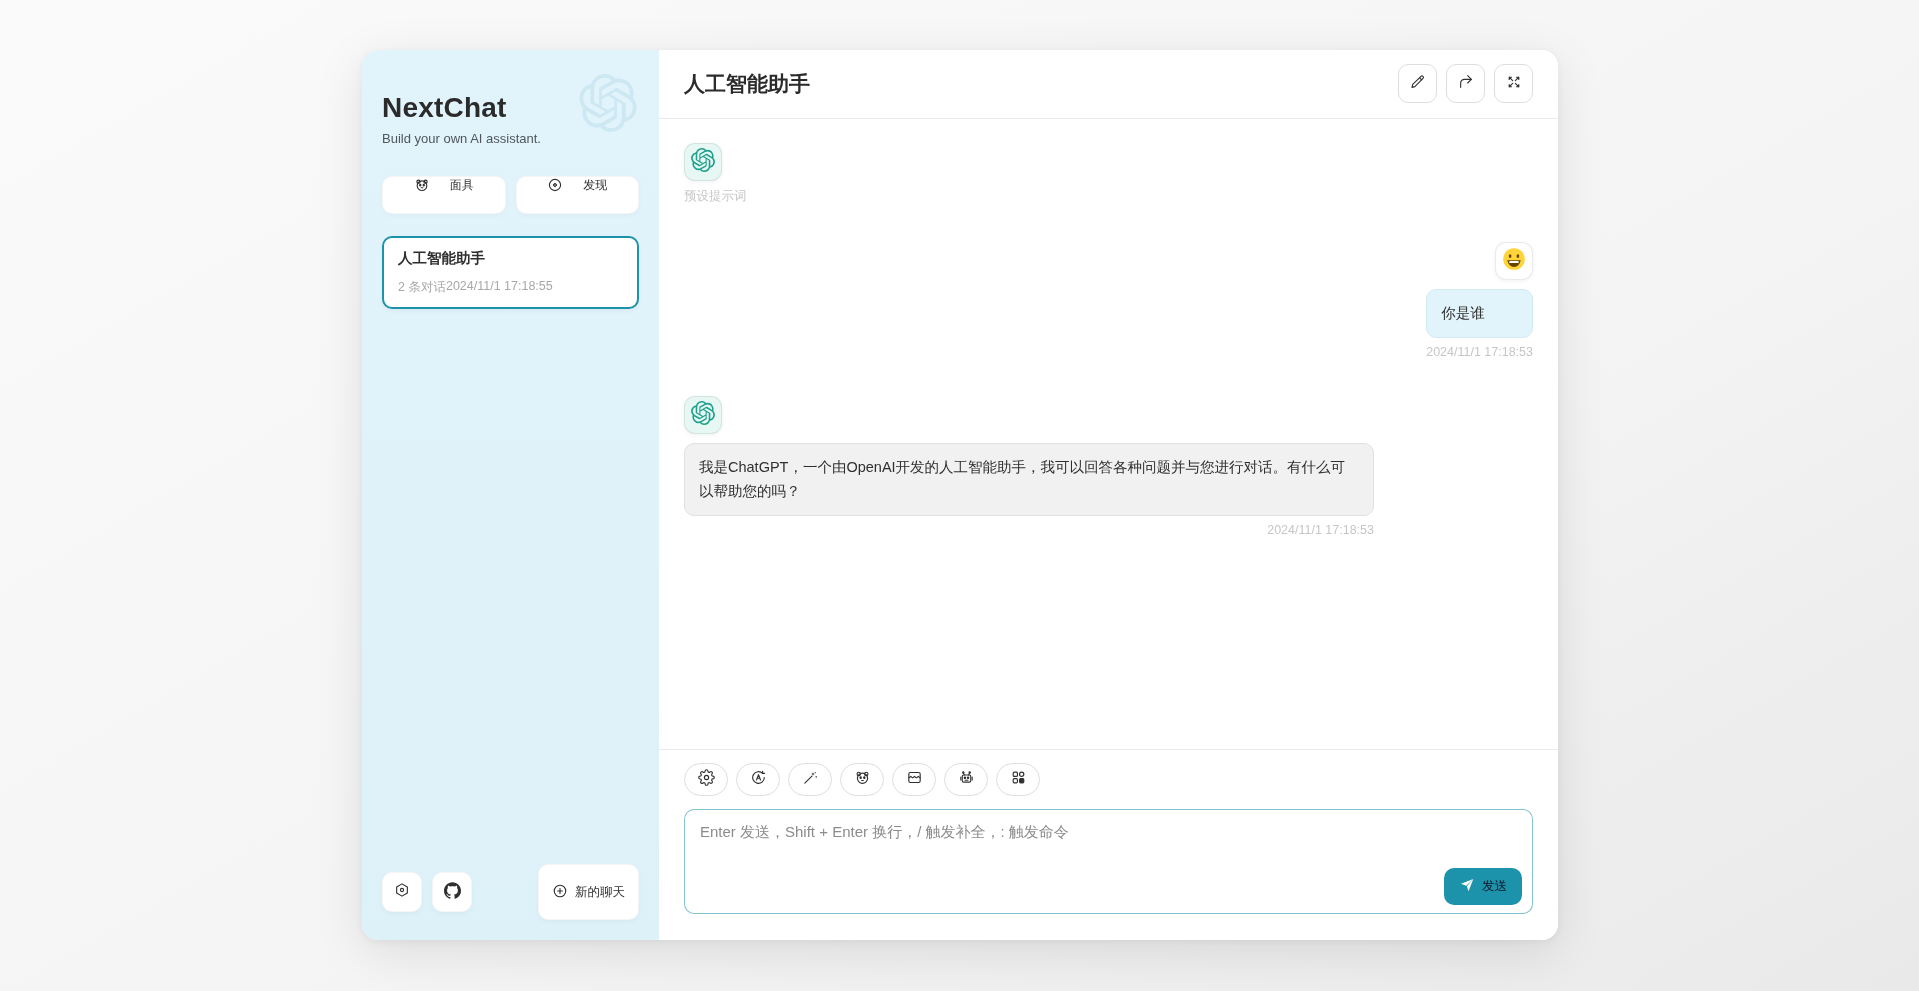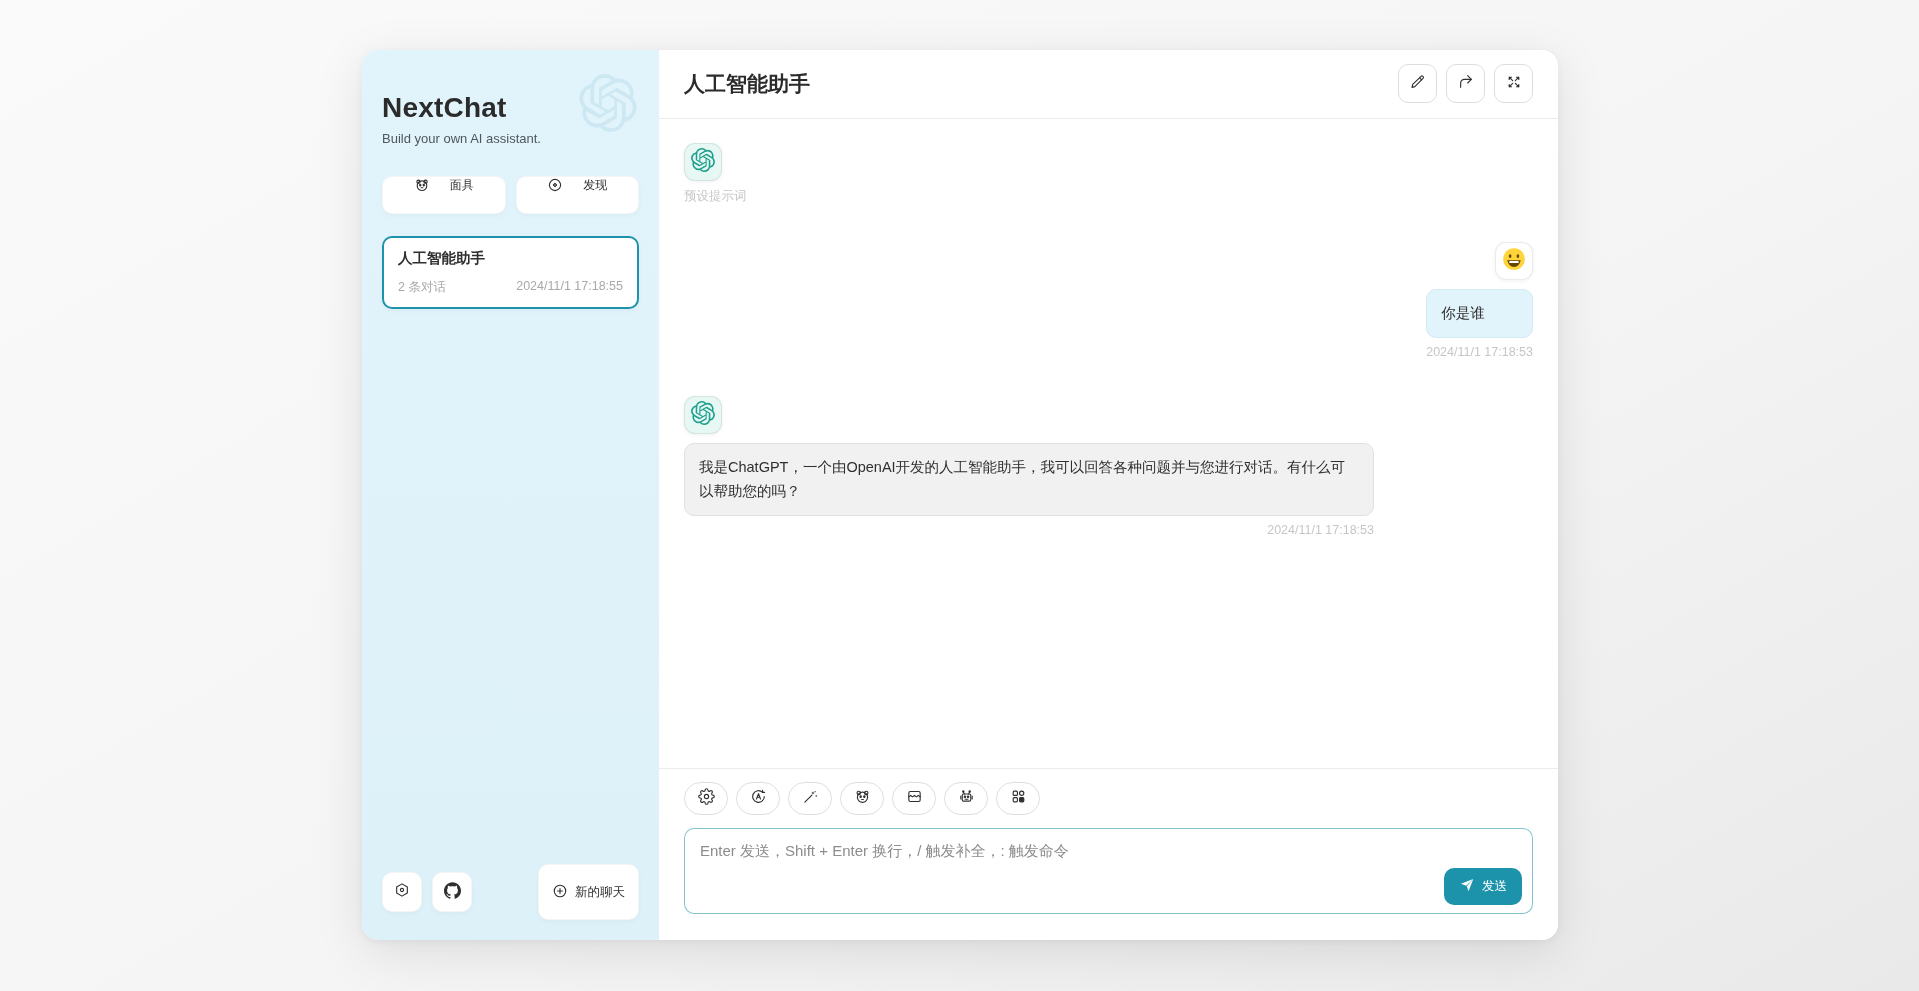--- a/index.html
+++ b/index.html
@@ -30,21 +30,21 @@
     flex:1; height:38px; background:#fff; border:1px solid rgba(0,0,0,0.04);
     border-radius:10px; display:flex; align-items:flex-start; justify-content:center; gap:20px;
     font-size:12px; color:#303030; cursor:pointer; box-shadow:0 2px 5px rgba(0,0,0,0.03);
   }
   .chat-list { margin-top:22px; flex:1; }
   .chat-item {
     background:#fff; border:2px solid #1d93ab; border-radius:10px;
     padding:11px 14px; cursor:pointer; box-shadow:0 2px 5px rgba(0,0,0,0.04);
   }
   .chat-item-title { font-size:14.5px; font-weight:bold; color:#2f2f2f; }
-  .chat-item-meta { display:flex; justify-content:space-between; margin-top:11px; font-size:12.5px; color:#a8a8a8; }
+  .chat-item-meta { display:flex; margin-top:11px; font-size:12.5px; color:#a8a8a8; }
   .sidebar-footer { display:flex; align-items:center; gap:10px; }
   .sq-btn {
     width:40px; height:40px; background:#fff; border:1px solid rgba(0,0,0,0.04);
     border-radius:10px; display:flex; align-items:center; justify-content:center;
     cursor:pointer; box-shadow:0 2px 5px rgba(0,0,0,0.03); color:#303030;
   }
   .new-chat-btn {
     margin-left:auto; height:56px; padding:0 13px; background:#fff; border:1px solid rgba(0,0,0,0.04);
     border-radius:10px; display:flex; align-items:center; gap:7px; font-size:12.5px;
     cursor:pointer; box-shadow:0 2px 5px rgba(0,0,0,0.03); color:#303030;
@@ -83,28 +83,28 @@
   
   .bottom-panel { border-top:1px solid rgba(0,0,0,0.08); padding:13px 25px 22px 25px; }
   .toolbar { display:flex; gap:8px; margin-bottom:13px; }
   .tool-btn {
     height:33px; min-width:44px; padding:0 12px; background:#fff; border:1px solid #dedede;
     border-radius:17px; display:flex; align-items:center; justify-content:center;
     cursor:pointer; color:#303030;
   }
   .composer { position:relative; }
   .composer textarea {
-    width:100%; height:86px; border:1px solid rgba(29,147,171,0.55); border-radius:10px;
+    width:100%; height:105px; border:1px solid rgba(29,147,171,0.55); border-radius:10px;
     padding:13px 110px 13px 15px; font-size:15px; color:#303030; resize:none; outline:none;
     font-family:"Liberation Sans","DejaVu Sans",sans-serif; background:#fff;
   }
   .composer textarea::placeholder { color:#8c8c8c; }
   .send-btn {
     position:absolute; right:11px; bottom:13px; height:37px; padding:0 15px;
-    background:#1d93ab; border:none; border-radius:10px; color:#ffffff; font-size:12.5px;
+    background:#1d93ab; border:none; border-radius:10px; color:#0f172a; font-size:12.5px;
     display:flex; align-items:center; gap:7px; cursor:pointer;
     font-family:"Liberation Sans","DejaVu Sans",sans-serif;
   }
   .ic { width:16px; height:16px; }
   .ic17 { width:17px; height:17px; }
 </style>
 </head>
 <body>
 
 <svg width="0" height="0" style="position:absolute">

